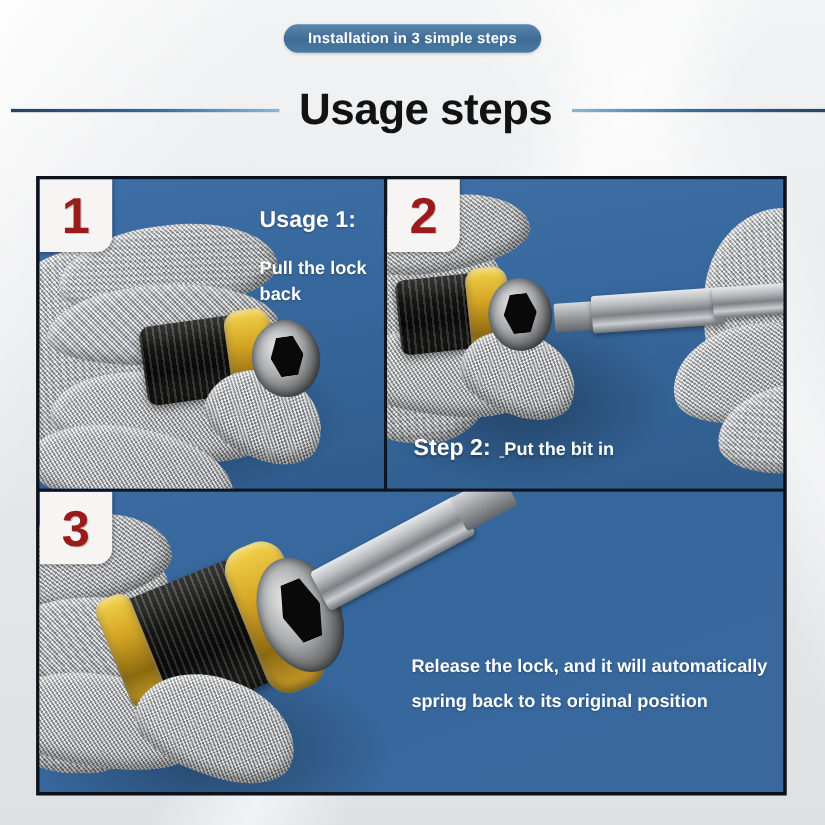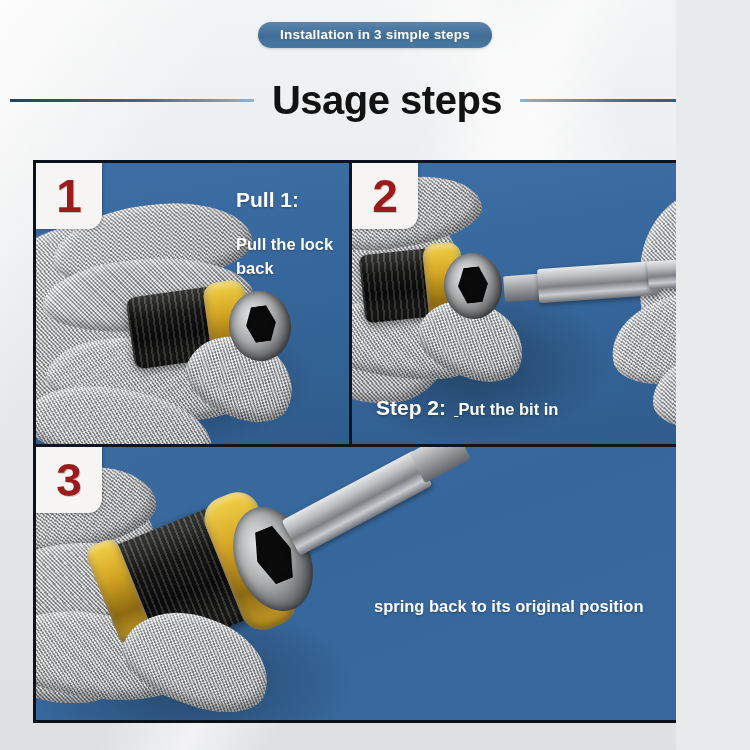--- a/index.html
+++ b/index.html
@@ -9,21 +9,21 @@
   body {
     width: 750px;
     height: 750px;
     overflow: hidden;
     font-family: "Liberation Sans", sans-serif;
     background: #e9eaec;
   }
 
   .page {
     position: relative;
-    width: 676px;
+    width: 750px;
     height: 750px;
     background:
       linear-gradient(118deg, rgba(255,255,255,0.85) 0%, rgba(255,255,255,0) 22%),
       linear-gradient(118deg, rgba(255,255,255,0) 46%, rgba(255,255,255,0.6) 54%, rgba(255,255,255,0) 62%),
       linear-gradient(62deg, rgba(255,255,255,0) 70%, rgba(255,255,255,0.55) 80%, rgba(255,255,255,0) 90%),
       linear-gradient(180deg, #f2f3f4 0%, #e8e9eb 45%, #dfe0e3 100%);
     overflow: hidden;
   }
 
   
@@ -254,21 +254,21 @@
         <div class="holder-gold" style="left:172px; top:118px; width:42px; height:92px; border-radius:14px; transform:rotate(-8deg); z-index:3;"></div>
         <div class="holder-mouth" style="left:193px; top:128px; width:62px; height:70px; transform:rotate(-8deg); z-index:4;"></div>
         <div class="hex-hole" style="left:210px; top:143px; width:30px; height:36px; transform:rotate(-8deg); z-index:5;"></div>
       </div>
 
       <div class="num-badge">
         <span>1</span>
       </div>
 
       <div class="cap cap-1">
-        <div class="head">Pull 1:</div>
+        <div class="head">Usage 1:</div>
         <div class="body">Pull the lock back</div>
       </div>
     </div>
 
     <div class="panel p2">
       <div class="sky"></div>
 
       <div>
         <div class="shadow-soft" style="left:-20px; top:120px; width:280px; height:160px;"></div>
 
@@ -321,18 +321,19 @@
 
         <div class="bit-shank" style="left:246px; top:36px; width:150px; height:40px; transform:rotate(-28deg); z-index:5; border-radius:4px;"></div>
         <div class="bit-tip" style="left:378px; top:-8px; width:52px; height:34px; transform:rotate(-28deg); z-index:5; border-radius:3px;"></div>
       </div>
 
       <div class="num-badge">
         <span>3</span>
       </div>
 
       <div class="cap cap-3">
+        <div class="body">Release the lock, and it will automatically</div>
         <div class="body">spring back to its original position</div>
       </div>
     </div>
 
   </div>
 </div>
 
 </body></html>

